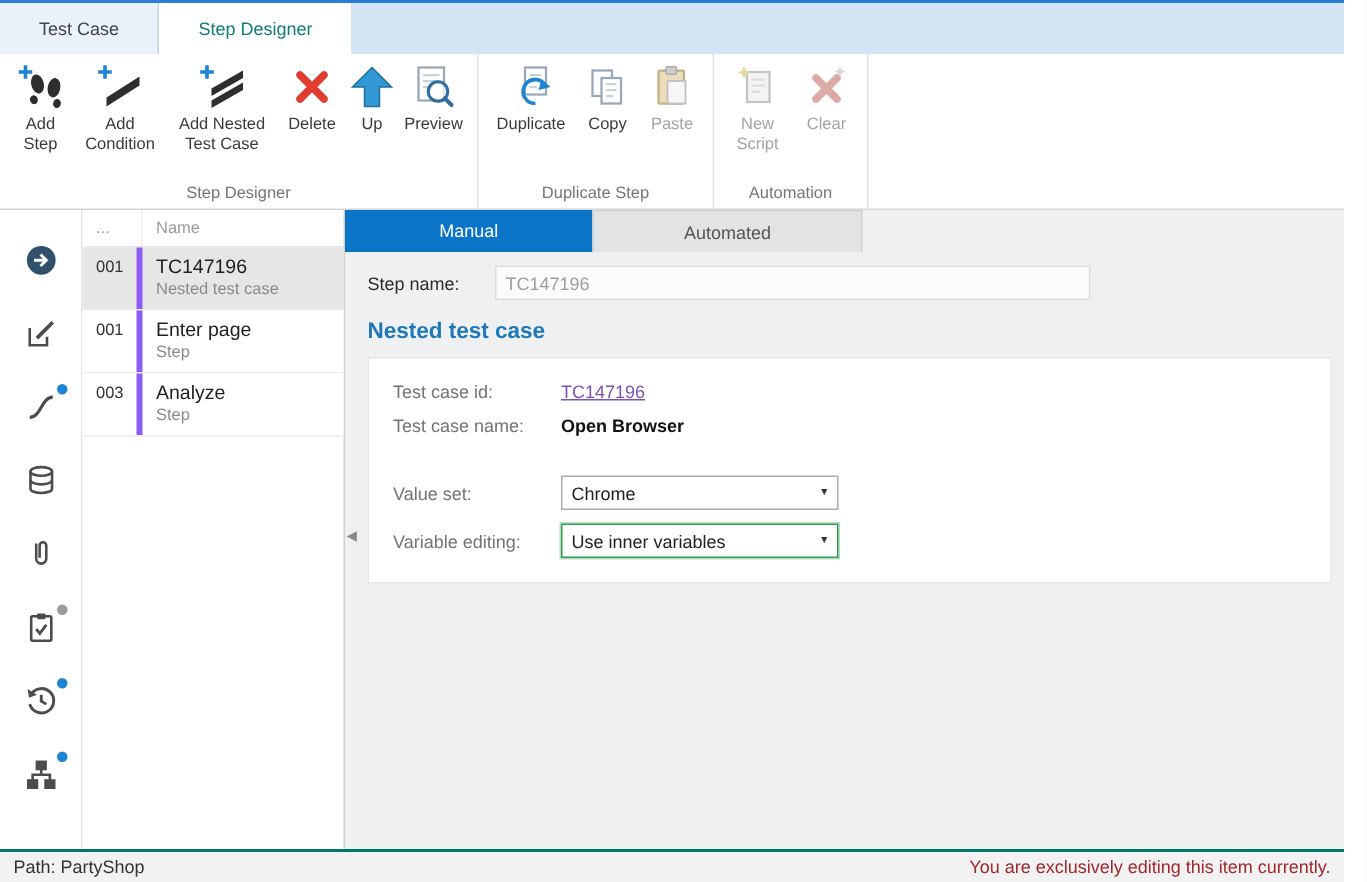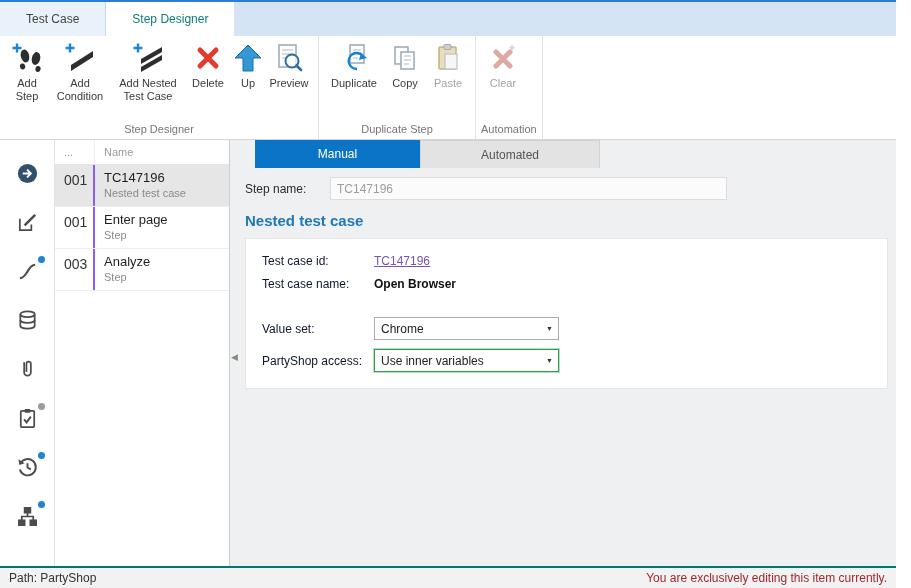--- a/index.html
+++ b/index.html
@@ -40,45 +40,45 @@
 
   .steps{width:175px;background:#fff;border-right:1px solid #cfcfcf;flex:none;
     display:flex;flex-direction:column}
   .steps-header{display:flex;height:25px;align-items:center;border-bottom:1px solid #e6e6e6;
     color:#9a9a9a;font-size:11px}
   .col-num{width:40px;padding-left:9px;flex:none;border-right:1px solid #efefef;height:100%;
     display:flex;align-items:center}
   .col-name{padding-left:9px;flex:1}
   .step-row{display:flex;border-bottom:1px solid #eeeeee;cursor:pointer;background:#fff}
   .step-row.selected{background:#e6e6e6}
-  .step-num{width:40px;flex:none;padding:7px 0 0 9px;border-right:2px solid #8b5cf6;
-    font-size:14px;color:#333}
+  .step-num{width:40px;flex:none;padding:7px 0 0 9px;border-right:4px solid #8b5cf6;
+    font-size:11px;color:#333}
   .step-info{flex:1;padding:5px 8px 7px 9px}
   .step-title{font-size:13px;color:#1f1f1f}
   .step-sub{font-size:11px;color:#8a8a8a;margin-top:2px}
 
   .content{flex:1;background:#eef0f2;position:relative;min-width:0}
-  .ctabs{display:flex;padding-left:25px;height:28px}
+  .ctabs{display:flex;height:28px}
   .ctab{height:28px;line-height:28px;text-align:center;font-size:12px;cursor:pointer}
   .ctab.active{width:165px;background:#0a74c7;color:#fff}
   .ctab.inactive{width:180px;background:#e3e3e3;color:#555;border:1px solid #d2d2d2;border-bottom:none}
 
   .stepname-row{display:flex;align-items:center;margin:9px 0 0 15px}
   .stepname-label{width:85px;color:#2a2a2a}
   .stepname-input{width:397px;height:23px;border:1px solid #dcdcdc;background:#fbfbfb;
     color:#9d9d9d;padding-left:6px;font-family:"Liberation Sans",sans-serif;font-size:12px}
 
   .section-title{margin:12px 0 9px 15px;font-size:15px;font-weight:600;color:#1f78b8}
 
   .card{margin-left:15px;margin-right:8px;background:#fff;border:1px solid #e6e6e6;
     padding:15px 16px 16px;min-height:150px;max-width:662px}
   .frow{display:flex;align-items:center}
   .frow + .frow{margin-top:9px}
   .frow.gap{margin-top:26px}
-  .flabel{width:112px;flex:none;color:#0f172a}
+  .flabel{width:112px;flex:none;color:#737373}
   .flink{color:#7a52b8;text-decoration:underline;cursor:pointer}
   .fbold{font-weight:bold;color:#111}
   .select{width:185px;height:23px;border:1px solid #ababab;background:#fff;display:flex;
     align-items:center;cursor:pointer}
   .select.focused{border:1px solid #2f9e4e;box-shadow:0 0 0 1px rgba(47,158,78,.35)}
   .select-value{flex:1;padding-left:6px;color:#222;white-space:nowrap;overflow:hidden}
   .select-arrow{width:17px;text-align:center;font-size:7px;color:#333;flex:none}
 
   .splitter{position:absolute;left:1px;top:212px;font-size:9px;color:#8a8a8a;cursor:pointer}
 
@@ -202,20 +202,30 @@
               </svg>
           </span>
           <span>Paste</span>
         </div>
       </div>
       <div class="rgroup-label">Duplicate Step</div>
     </div>
 
     <div class="rgroup last">
       <div class="rbuttons">
+        <div class="rbtn disabled" style="width:48px">
+          <span class="ric">
+            <svg viewBox="0 0 32 32">
+              <rect x="9" y="6" width="15" height="20" fill="#f4f4f4" stroke="#c4c4c4" stroke-width="1.5"></rect>
+              <path d="M12 11h9M12 15h9M12 19h6" stroke="#dddddd" stroke-width="1.5"></path>
+              <path d="M7 2 l1.3 3 3 1.3 -3 1.3 -1.3 3 -1.3 -3 -3 -1.3 3 -1.3z" fill="#e5d9a0"></path>
+              </svg>
+          </span>
+          <span>New Script</span>
+        </div>
         <div class="rbtn disabled" style="width:44px">
           <span class="ric">
             <svg viewBox="0 0 32 32">
               <path d="M9 10 23 24M23 10 9 24" stroke="#dcaaa4" stroke-width="5" stroke-linecap="round" fill="none"></path>
               <path d="M25 2 l1.1 2.6 2.6 1.1 -2.6 1.1 -1.1 2.6 -1.1 -2.6 -2.6 -1.1 2.6 -1.1z" fill="#d8d8d8"></path>
               </svg>
           </span>
           <span>Clear</span>
         </div>
       </div>
@@ -356,21 +366,21 @@
           <span class="fbold">Open Browser</span>
         </div>
         <div class="frow gap">
           <span class="flabel">Value set:</span>
           <div class="select">
             <span class="select-value">Chrome</span>
             <span class="select-arrow">▼</span>
           </div>
         </div>
         <div class="frow">
-          <span class="flabel">PartyShop access:</span>
+          <span class="flabel">Variable editing:</span>
           <div class="select focused">
             <span class="select-value">Use inner variables</span>
             <span class="select-arrow">▼</span>
           </div>
         </div>
       </div>
     </div>
   </div>
 
   <div class="statusbar">

